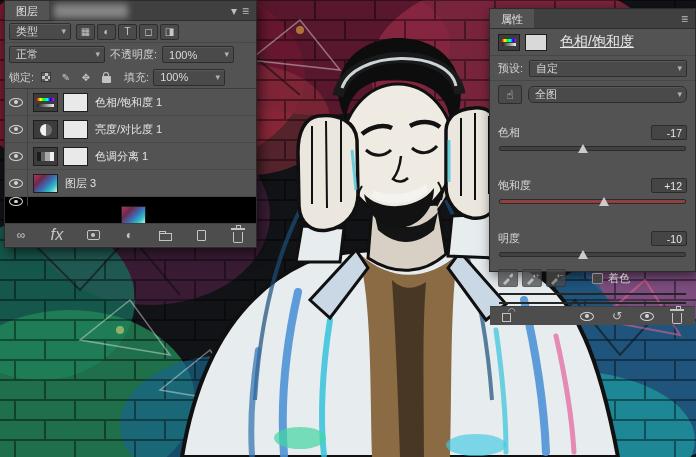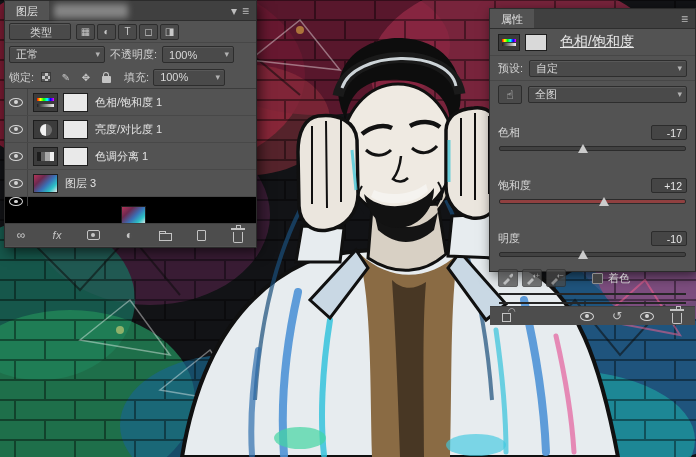--- a/index.html
+++ b/index.html
@@ -24,21 +24,21 @@
   .lbl { color:#cfcfcf; white-space:nowrap; }
   .dd { display:flex; align-items:center; justify-content:space-between; gap:4px;
         background:#4a4a4a; border:1px solid #2d2d2d; border-radius:2px;
         padding:1px 4px 1px 6px; height:17px; box-shadow:inset 0 1px 0 rgba(255,255,255,.08); }
   .dd-arrow { color:#b2b2b2; font-size:9px; line-height:1; }
 
   
   .layers-panel { left:4px; top:8; width:253px; height:248px; }
   .filter-row { display:flex; align-items:center; gap:3px; padding:2px 4px; height:22px;
                 border-bottom:1px solid #474747; }
-  .kind-dd { width:62px;flex-direction:column; }
+  .kind-dd { width:62px; }
   .filter-icons { display:flex; gap:2px; margin-left:2px; }
   .fi { display:inline-flex; align-items:center; justify-content:center; width:19px; height:16px;
         background:#4a4a4a; border:1px solid #2d2d2d; border-radius:2px; color:#c8c8c8;
         font-size:10px; }
   .blend-row { display:flex; align-items:center; gap:5px; padding:3px 4px; height:23px; }
   .blend-dd { width:96px; }
   .val-dd { width:72px; }
   .lock-row { display:flex; align-items:center; gap:4px; padding:2px 4px; height:23px;
               border-bottom:1px solid #3c3c3c; }
   .fi.sm { width:16px; height:15px; background:transparent; border:none; }
@@ -62,21 +62,21 @@
       background:linear-gradient(90deg,#1d1d1d 0 25%,#636363 0 50%,#a8a8a8 0 75%,#efefef 0); }
   .t-img { background:linear-gradient(135deg,#b23457 0%,#6e2950 28%,#3a6fb5 55%,#2cc2c6 78%,#e8e8e8 100%); }
   .chain-ico { display:inline-block; transform:rotate(90deg); color:#cfcfcf; font-size:10px;
                width:10px; text-align:center; margin-left:2px; }
   .layer-name { margin-left:7px; color:#e3e3e3; font-size:11px; white-space:nowrap; overflow:hidden; }
 
   .layers-toolbar { display:flex; align-items:center; justify-content:space-between; height:23px;
                     padding:0 10px 0 8px; border-top:1px solid #404040; background:#4d4d4d; }
   .tb { display:inline-flex; align-items:center; justify-content:center; min-width:16px; height:18px;
         color:#c6c6c6; font-size:12px; }
-  .tb-fx { font-style:italic; font-size:11px; letter-spacing:.5px; }
+  .tb-fx { font-style:italic; font-size:16px; letter-spacing:.5px; }
 
   
   .eye { display:inline-block; width:14px; height:9px; position:relative; }
   .eye::before { content:""; position:absolute; inset:0; border:1.3px solid #d4d4d4; border-radius:50%; }
   .eye::after { content:""; position:absolute; left:5px; top:2.6px; width:3.8px; height:3.8px;
                 border-radius:50%; background:#d4d4d4; }
   .i-checker { display:inline-block; width:10px; height:10px; border:1px solid #3a3a3a;
       background:repeating-conic-gradient(#c4c4c4 0% 25%, #5a5a5a 0% 50%); background-size:6px 6px; }
   .i-lock { display:inline-block; width:9px; height:7px; background:#c4c4c4; border-radius:1px;
             position:relative; margin-top:4px; }
@@ -108,21 +108,21 @@
                      border-bottom:1px solid #474747; }
   .thumb.small { width:22px; height:17px; margin-left:0; }
   .mask-thumb.small { background:#d9d9d9; }
   .props-title { font-size:14px; color:#e8e8e8; margin-left:8px;text-decoration:underline; }
   .preset-row { display:flex; align-items:center; gap:6px; padding:4px 8px; height:25px;
                 border-bottom:1px solid #474747; }
   .preset-dd { flex:1; }
   .channel-row { display:flex; align-items:center; gap:6px; padding:4px 8px; height:27px; }
   .hand-btn { display:inline-flex; align-items:center; justify-content:center; width:24px; height:19px;
               background:#4a4a4a; border:1px solid #2d2d2d; border-radius:2px; font-size:12px; color:#d8d8d8; }
-  .channel-dd { flex:1; }
+  .channel-dd { flex:1;border-radius:6px; }
 
   .slider-block { padding:1px 8px 2px 8px;margin-top:16px; }
   .slider-head { display:flex; align-items:center; justify-content:space-between; height:15px; }
   .slider-label { font-size:11px; color:#d6d6d6; }
   .val-box { min-width:36px; height:15px; background:#454545; border:1px solid #2c2c2c;
              border-radius:2px; color:#e6e6e6; font-size:10.5px; text-align:right;
              padding:0 4px; line-height:14px; }
   .track { position:relative; height:5px; margin:6px 1px 8px 1px; background:#414141;
            border:1px solid #2b2b2b; border-radius:2px; }
   .track.sat { background:#904040; }

